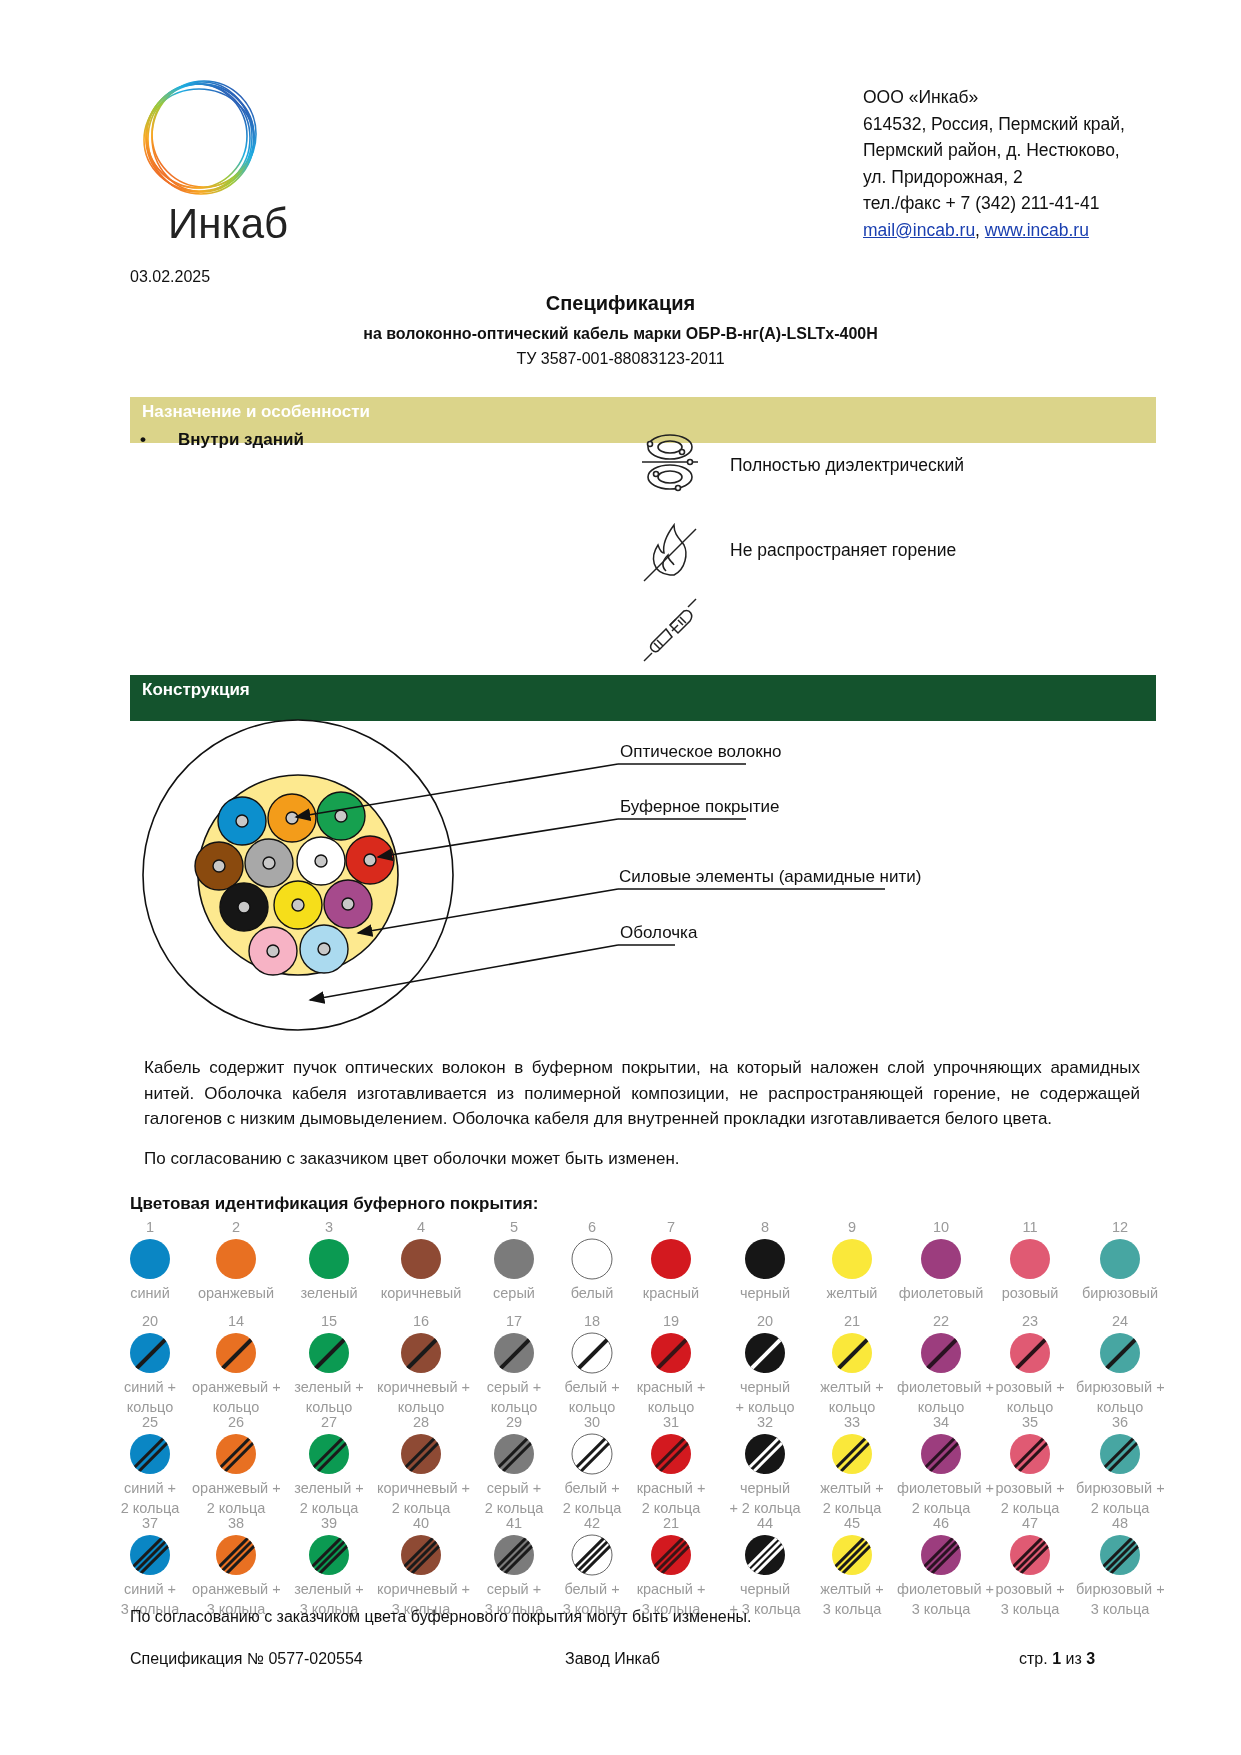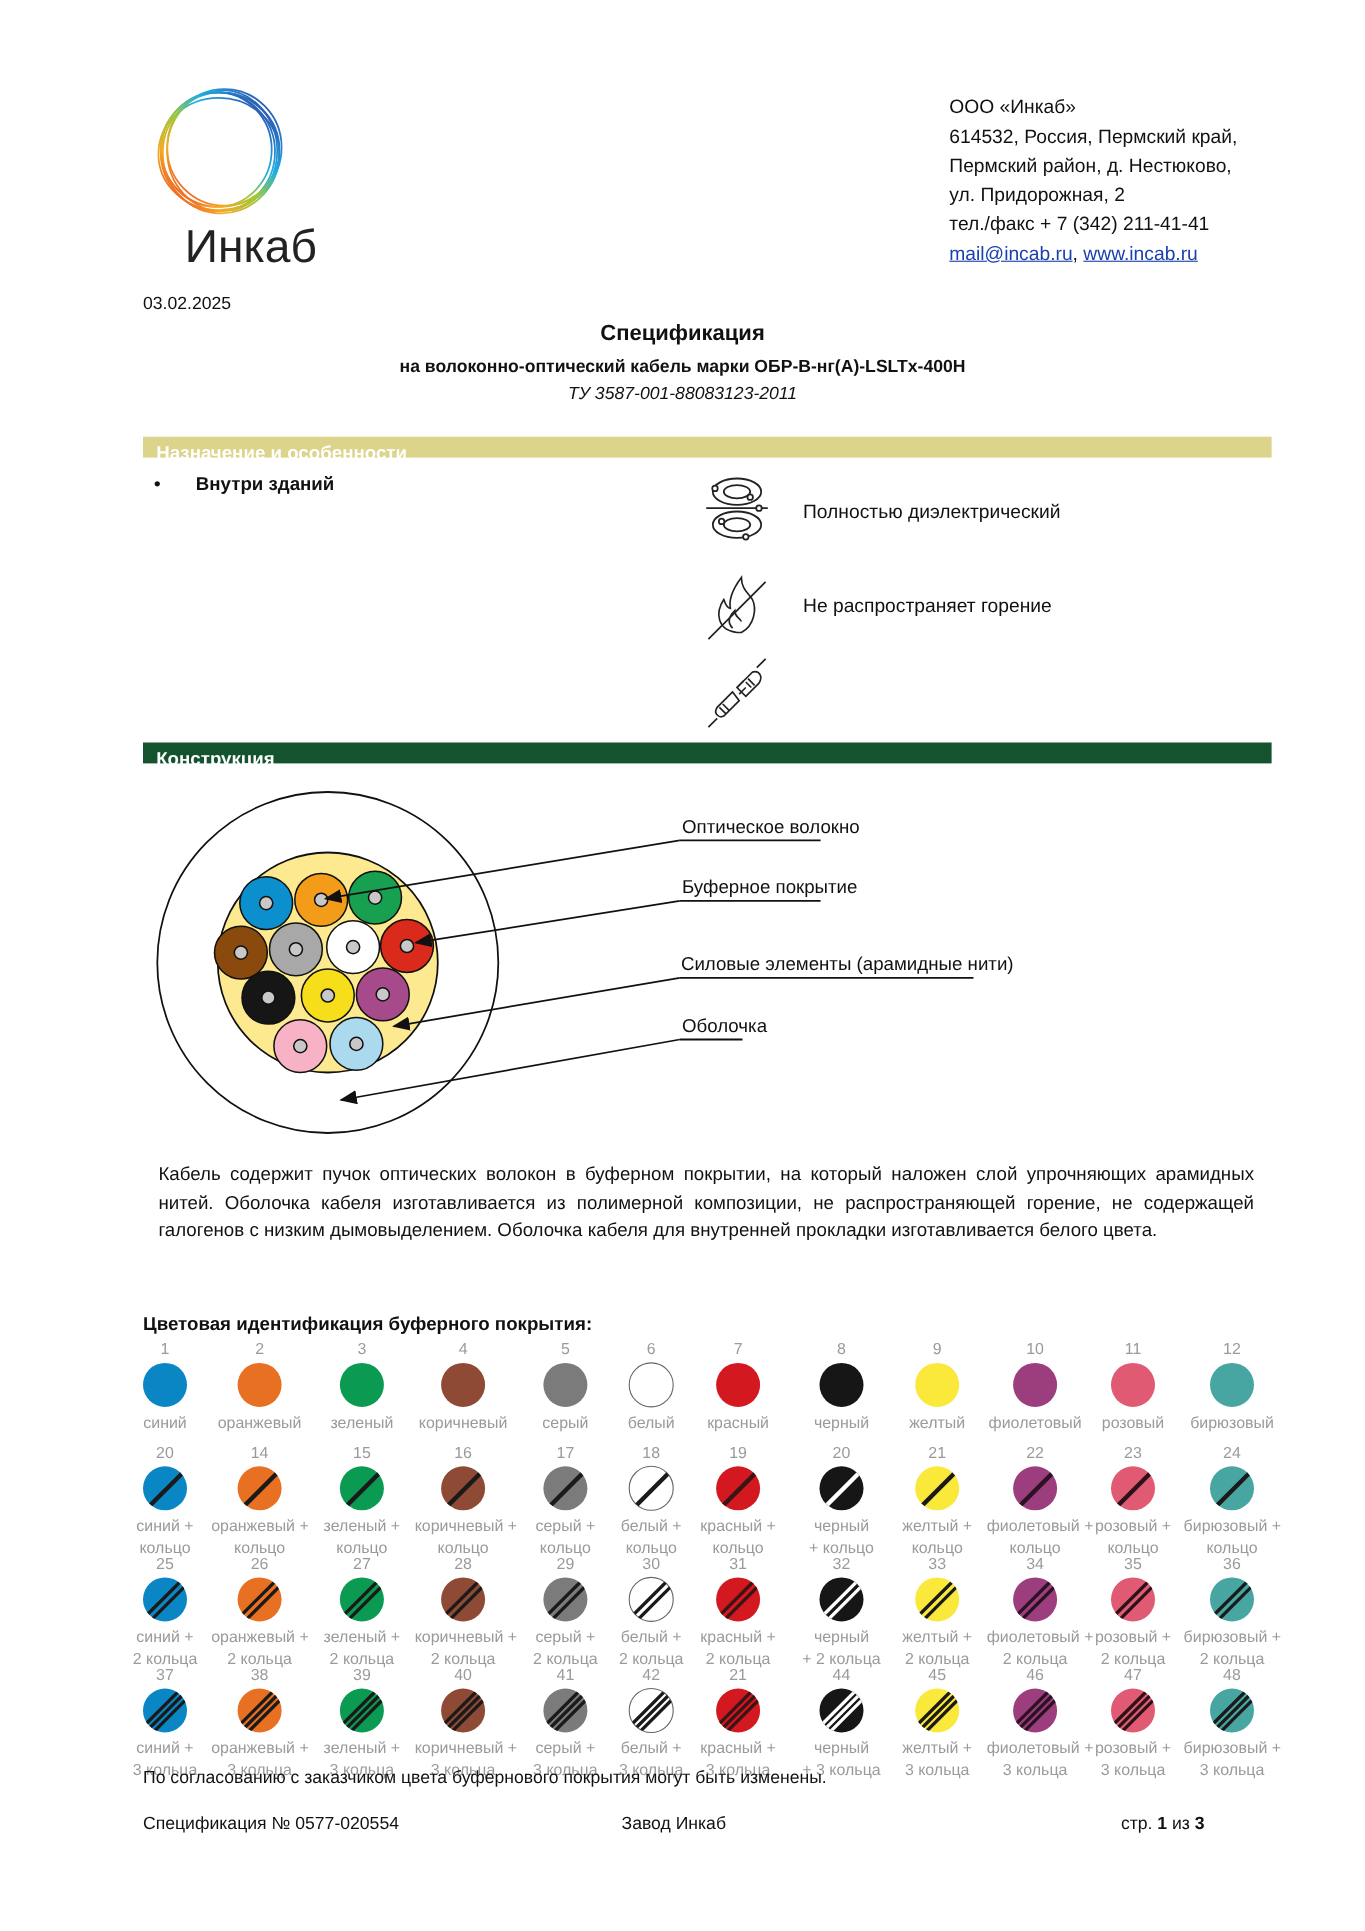--- a/index.html
+++ b/index.html
@@ -6,22 +6,22 @@
   body { width:1241px; height:1755px; position:relative; overflow:hidden;
          font-family:"Liberation Sans", "DejaVu Sans", sans-serif; color:#111; }
   .abs { position:absolute; }
   .logo { left:128px; top:70px; width:150px; height:180px; }
   .logo-text { left:128px; top:200px; font-size:42px; letter-spacing:0px; color:#222; font-weight:400;margin-left:40px; }
   .company { left:863px; top:84px; font-size:17.5px; line-height:26.5px; color:#111; }
   .company a { color:#1a3fb0; text-decoration:underline; }
   .date { left:130px; top:268px; font-size:16px; }
   .title { left:0; width:1241px; top:292px; text-align:center; font-size:20px; font-weight:700; }
   .subtitle { left:0; width:1241px; top:325px; text-align:center; font-size:16px; font-weight:700; }
-  .tu { left:0; width:1241px; top:350px; text-align:center; font-size:16px;font-style:italic; }
-  .band { left:130px; width:1026px; height:19px; color:#fff; font-size:17px; font-weight:700; line-height:30px; padding-left:12px; box-sizing:border-box; }
+  .tu { left:0; width:1241px; top:350px; text-align:center; font-size:16px; }
+  .band { left:130px; width:1026px; height:46px; color:#fff; font-size:17px; font-weight:700; line-height:30px; padding-left:12px; box-sizing:border-box; }
   .band.yellow { top:397px; background:#dbd48a; }
   .band.green { top:675px; background:#14532d; }
   .bullet { left:140px; top:430px; font-size:17px; font-weight:700; }
   .bullet span.dot { display:inline-block; width:38px; }
   .feature { left:640px; width:440px; height:80px; }
   .feature .ic { position:absolute; left:0; top:0; width:60px; height:70px; }
   .feature .txt { position:absolute; left:90px; font-size:17.5px; line-height:26px; }
   .diagram { left:130px; top:715px; width:870px; height:320px; }
   .para { left:130px; width:1024px; top:1041px; font-size:17px; line-height:25.5px; text-align:justify; }
   .para p { margin:14px; }
@@ -173,20 +173,21 @@
     </g>
   </svg>
   <div class="abs" style="left:490px; top:27px; font-size:17px;">Оптическое волокно</div>
   <div class="abs" style="left:490px; top:82px; font-size:17px;">Буферное покрытие</div>
   <div class="abs" style="left:489px; top:152px; font-size:17px;">Силовые элементы (арамидные нити)</div>
   <div class="abs" style="left:490px; top:208px; font-size:17px;">Оболочка</div>
 </div>
 
 <div class="abs para">
   <p>Кабель содержит пучок оптических волокон в буферном покрытии, на который наложен слой упрочняющих арамидных нитей. Оболочка кабеля изготавливается из полимерной композиции, не распространяющей горение, не содержащей галогенов с низким дымовыделением. Оболочка кабеля для внутренней прокладки изготавливается белого цвета.</p>
+  <p>По согласованию с заказчиком цвет оболочки может быть изменен.</p>
 </div>
 
 <div class="abs ci-title">Цветовая идентификация буферного покрытия:</div>
 <div class="abs grid" id="color-grid">
     <div class="cell" style="left: -6px; top: 0px;"><div class="num">1</div><svg class="sw" viewBox="0 0 42 42">
         <defs>
           <clipPath id="clip0">
             <circle cx="21" cy="21" r="20"></circle>
           </clipPath>
         </defs>

